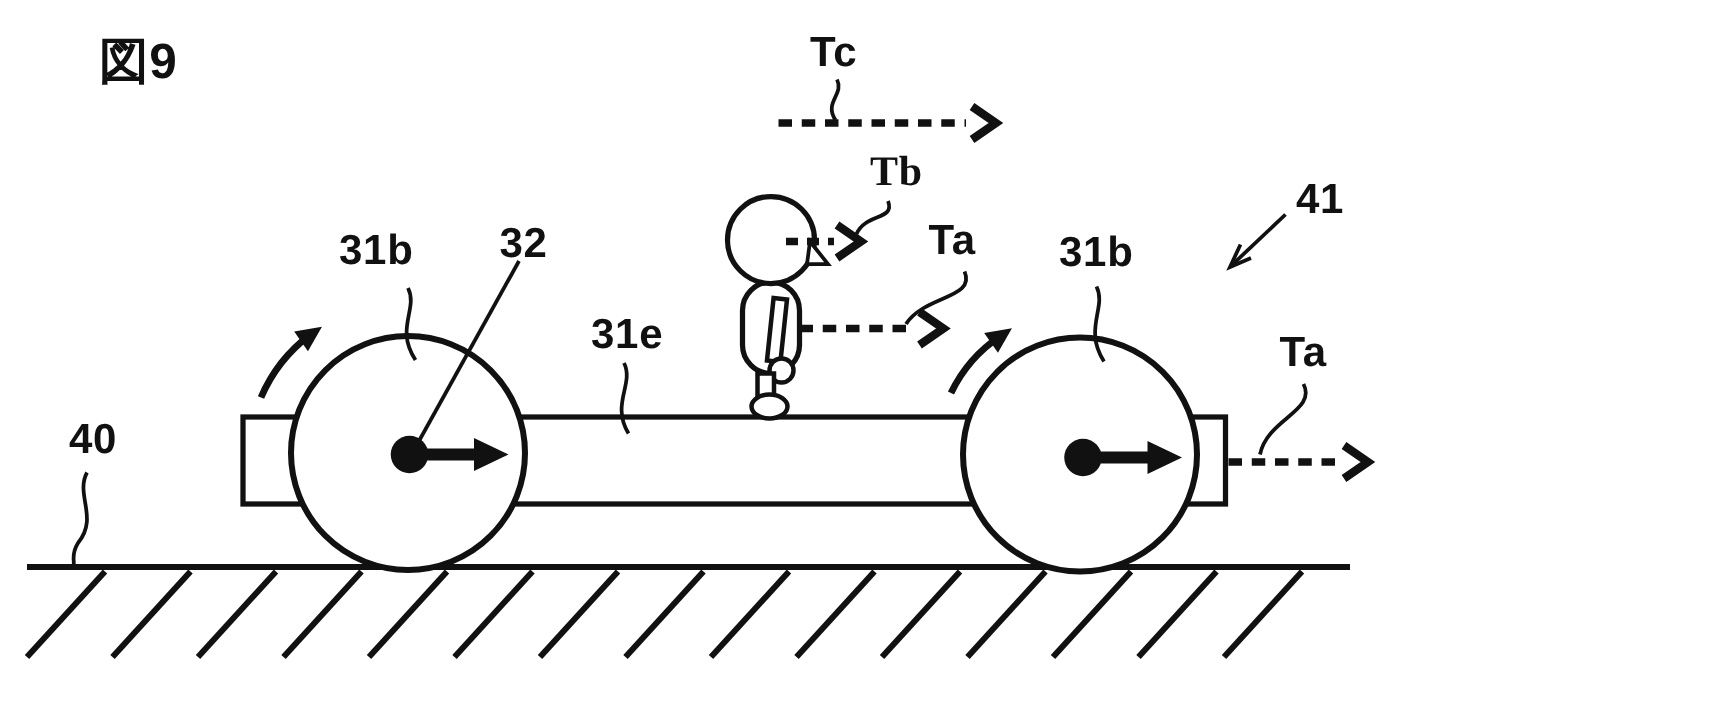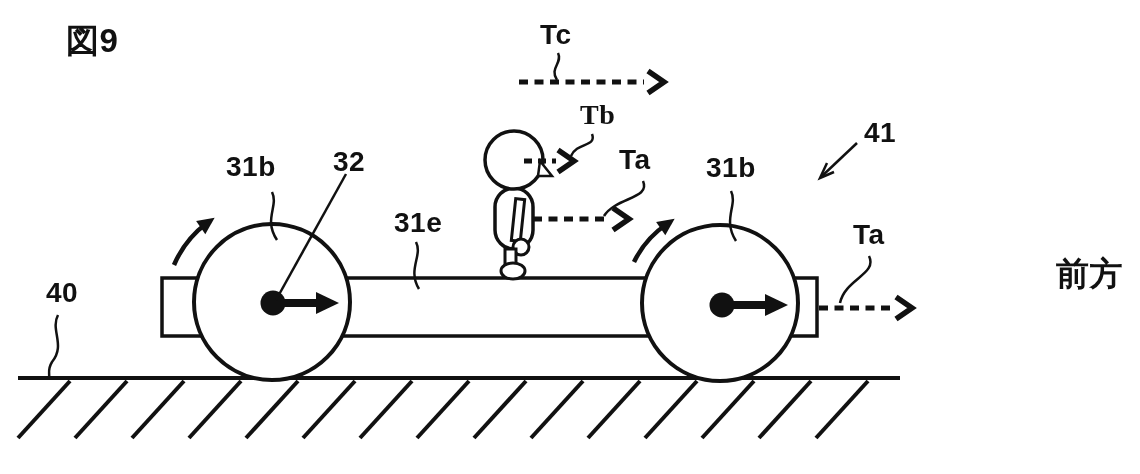--- a/index.html
+++ b/index.html
@@ -143,15 +143,14 @@
   <div class="lbl" style="left:333px; top:148px;">32</div>
 
   <div class="lbl" style="left:394px; top:209px;text-align:right;">31e</div>
 
   <div class="lbl" style="left:706px; top:154px;">31b</div>
 
   <div class="lbl" style="left:864px; top:119px;">41</div>
 
   <div class="lbl" style="left:46px; top:279px;">40</div>
 
-  <div class="lbl cjk" style="left:1056px; top:257px;">前方</div>
 
 </div>
 
 </body></html>

